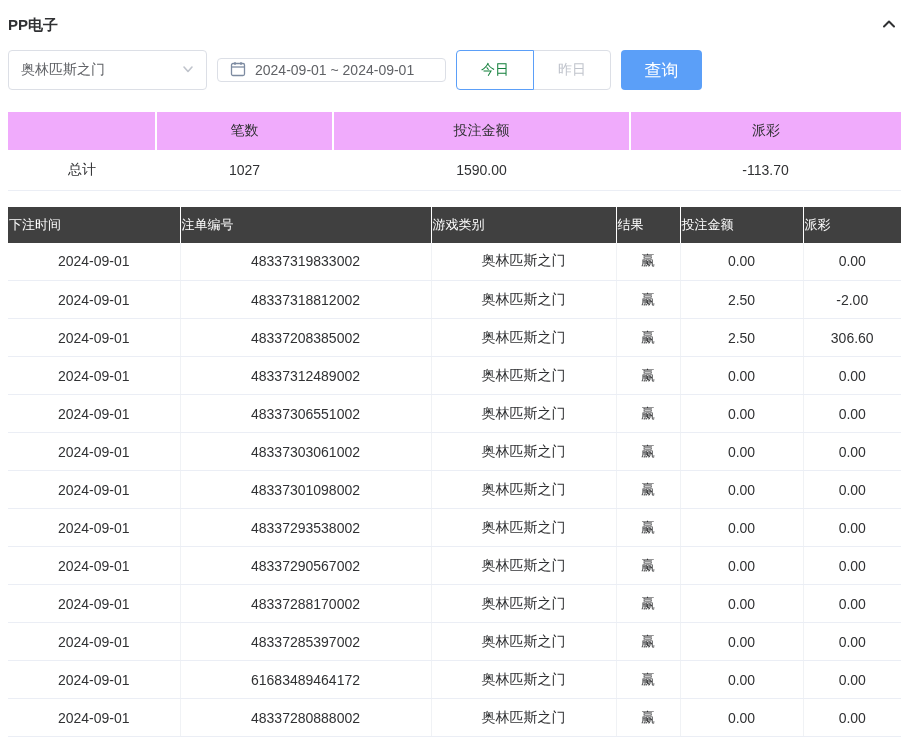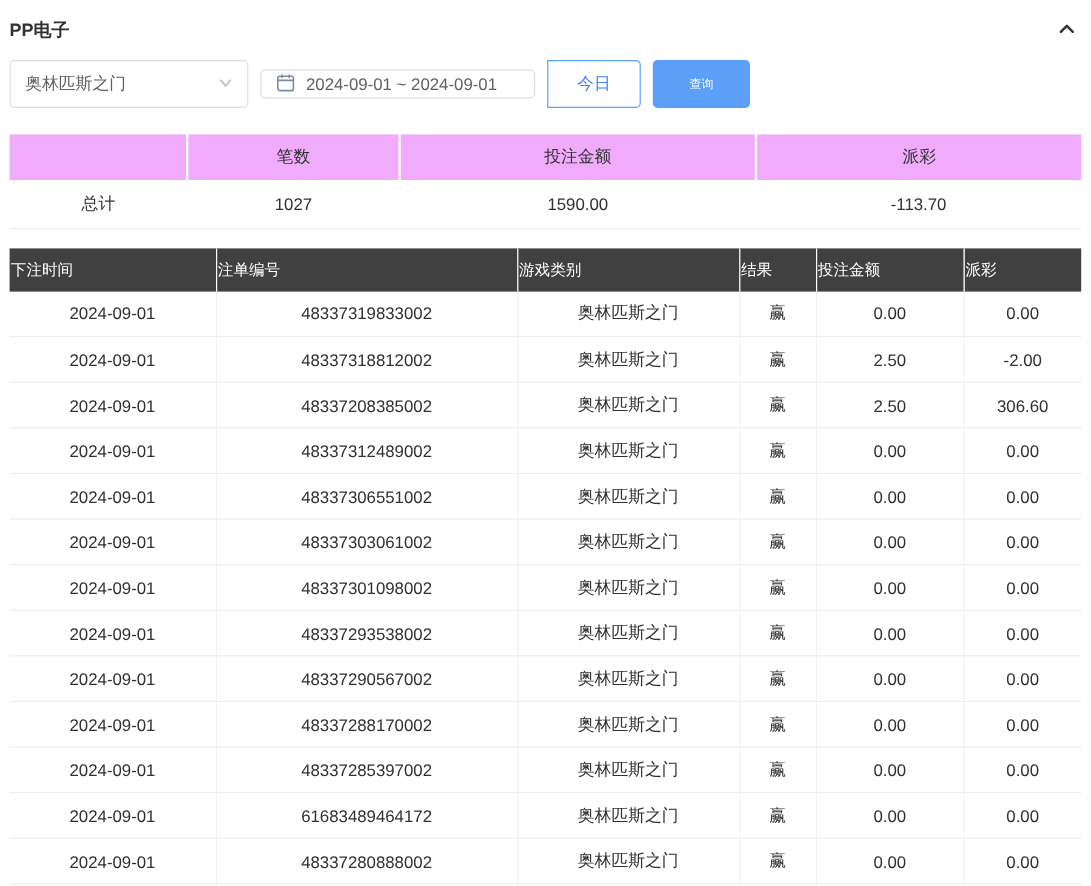--- a/index.html
+++ b/index.html
@@ -31,24 +31,24 @@
   }
   .quick-group { display: flex; margin-left: 10px; }
   .quick-btn {
     width: 78px; height: 40px; background: #fff; border: 1px solid #dcdfe6;
     color: #c0c4cc; font-size: 14px; cursor: pointer; padding: 0;
     position: relative;
   }
   .quick-btn + .quick-btn { margin-left: -1px; }
   .quick-btn:first-child { border-radius: 4px 0 0 4px; }
   .quick-btn:last-child { border-radius: 0 4px 4px 0; }
-  .quick-btn.active { color: #3b82f6; border-color: #5b9ff8; z-index: 1; }
+  .quick-btn.active { color: #15803d; border-color: #5b9ff8; z-index: 1; }
   .query-btn {
     margin-left: 10px; width: 81px; height: 40px; background: #5b9ff8; color: #fff;
-    border: none; border-radius: 4px; font-size: 10px; cursor: pointer;
+    border: none; border-radius: 4px; font-size: 17px; cursor: pointer;
   }
 
   
   table { border-collapse: collapse; table-layout: fixed; }
   .summary-table { margin-top: 22px; width: 893px; font-size: 14px; }
   .summary-table th {
     background: #f0abfc; height: 38px; font-weight: 400; color: #303133;
     text-align: center; border-right: 2px solid #fff;
   }
   .summary-table th:last-child { border-right: none; }
@@ -105,20 +105,21 @@
           <line x1="1.5" y1="6" x2="14.5" y2="6" stroke="#7d8ba1" stroke-width="1.3"></line>
           <line x1="5" y1="1" x2="5" y2="4" stroke="#7d8ba1" stroke-width="1.3"></line>
           <line x1="11" y1="1" x2="11" y2="4" stroke="#7d8ba1" stroke-width="1.3"></line>
         </svg>
       </span>
       <span>2024-09-01 ~ 2024-09-01</span>
     </div>
 
     <div class="quick-group">
       <button class="quick-btn active">今日</button>
+      <button class="quick-btn">昨日</button>
     </div>
 
     <button class="query-btn">查询</button>
   </div>
 
   <table class="summary-table">
     <colgroup>
         <col style="width:148px">
         <col style="width:177px">
         <col style="width:297px">

